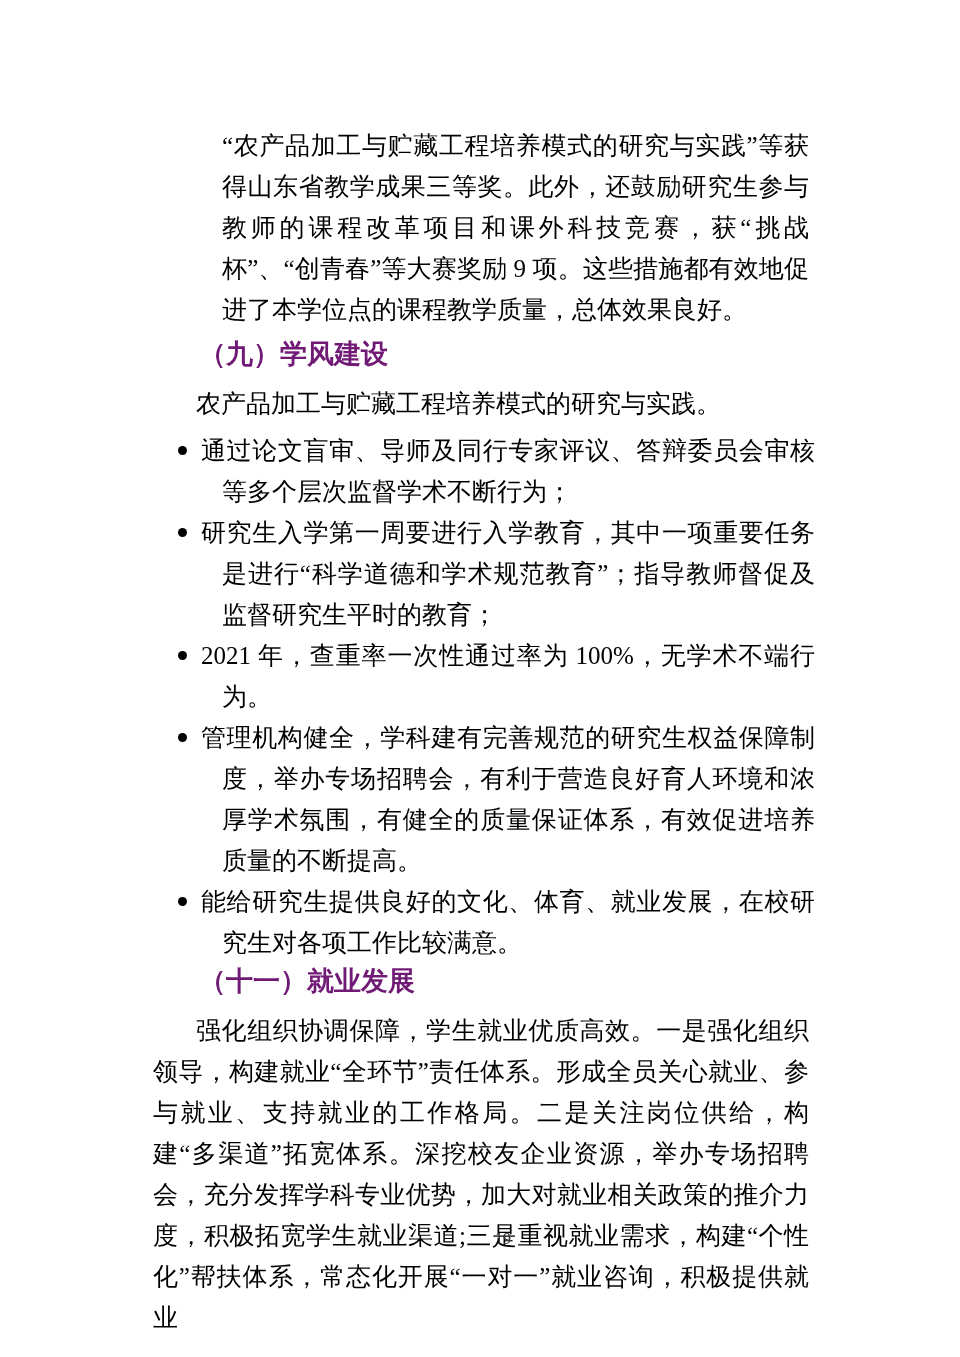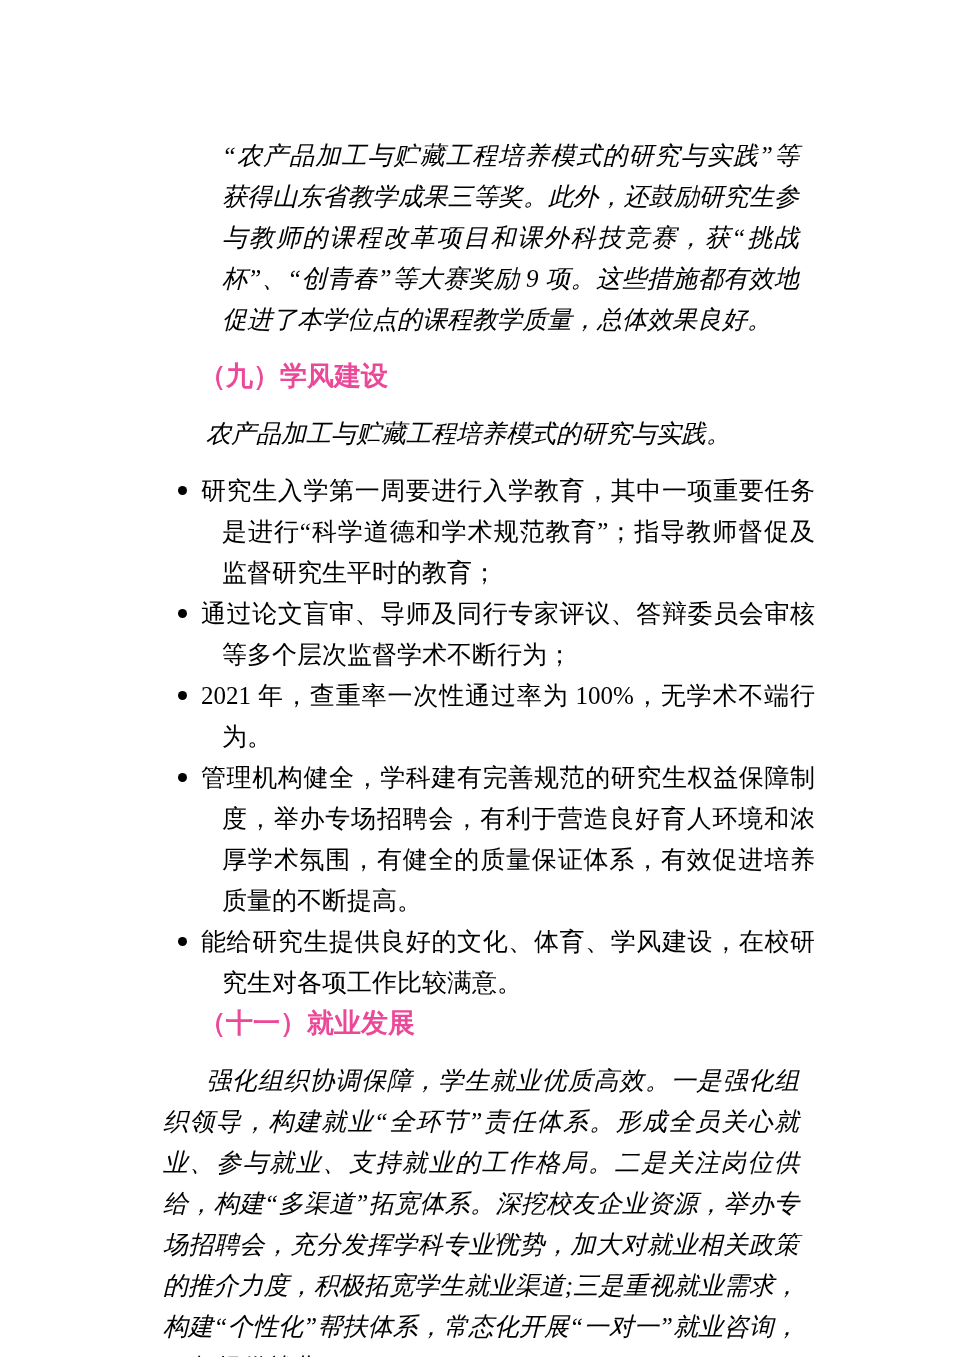--- a/index.html
+++ b/index.html
@@ -19,39 +19,38 @@
   .content {
     position: absolute;
     left: 147px;
     top: 119px;
     width: 668px;
     font-size: 25px;
     line-height: 41px;
     color: #000000;
   }
   .para {
-    margin: 16px;
+    margin: 6px;
     text-align: justify;
-    font-style: italic;
   }
   
   .block-indent {
     margin-left: 75px;
   }
   
   .first-indent {
     text-indent: 43px;
   }
   .heading {
     margin: 0 0 0 52px;
-    font-family: Liberation Serif, serif;
+    font-family: Liberation Mono, monospace;
     font-weight: 700;
     font-size: 27px;
     line-height: 41px;
-    color: #ec4899;
+    color: #701a75;
   }
   .bullet-item {
     position: relative;
     margin: 0;
     padding-left: 75px;
     text-indent: -21px;
     text-align: justify;
   }
   .dot {
     position: absolute;
@@ -82,42 +81,42 @@
   <div class="content">
 
     <p class="para block-indent">“农产品加工与贮藏工程培养模式的研究与实践”等获得山东省教学成果三等奖。此外，还鼓励研究生参与教师的课程改革项目和课外科技竞赛，获“挑战杯”、“创青春”等大赛奖励 9 项。这些措施都有效地促进了本学位点的课程教学质量，总体效果良好。</p>
 
     <h2 class="heading">（九）学风建设</h2>
 
     <p class="para first-indent">农产品加工与贮藏工程培养模式的研究与实践。</p>
 
     <div class="bullet-item">
       <span class="dot"></span>
-      <span>研究生入学第一周要进行入学教育，其中一项重要任务是进行“科学道德和学术规范教育”；指导教师督促及监督研究生平时的教育；</span>
+      <span>通过论文盲审、导师及同行专家评议、答辩委员会审核等多个层次监督学术不断行为；</span>
     </div>
 
     <div class="bullet-item">
       <span class="dot"></span>
-      <span>通过论文盲审、导师及同行专家评议、答辩委员会审核等多个层次监督学术不断行为；</span>
+      <span>研究生入学第一周要进行入学教育，其中一项重要任务是进行“科学道德和学术规范教育”；指导教师督促及监督研究生平时的教育；</span>
     </div>
 
     <div class="bullet-item">
       <span class="dot"></span>
       <span>2021 年，查重率一次性通过率为 100%，无学术不端行为。</span>
     </div>
 
 
     <div class="bullet-item">
       <span class="dot"></span>
       <span>管理机构健全，学科建有完善规范的研究生权益保障制度，举办专场招聘会，有利于营造良好育人环境和浓厚学术氛围，有健全的质量保证体系，有效促进培养质量的不断提高。</span>
     </div>
 
     <div class="bullet-item">
       <span class="dot"></span>
-      <span>能给研究生提供良好的文化、体育、学风建设，在校研究生对各项工作比较满意。</span>
+      <span>能给研究生提供良好的文化、体育、就业发展，在校研究生对各项工作比较满意。</span>
     </div>
 
     <h2 class="heading">（十一）就业发展</h2>
 
     <p class="para first-indent">强化组织协调保障，学生就业优质高效。一是强化组织领导，构建就业“全环节”责任体系。形成全员关心就业、参与就业、支持就业的工作格局。二是关注岗位供给，构建“多渠道”拓宽体系。深挖校友企业资源，举办专场招聘会，充分发挥学科专业优势，加大对就业相关政策的推介力度，积极拓宽学生就业渠道;三是重视就业需求，构建“个性化”帮扶体系，常态化开展“一对一”就业咨询，积极提供就业</p>
 
   </div>
 
   <div class="footer">
     <span>19</span>

